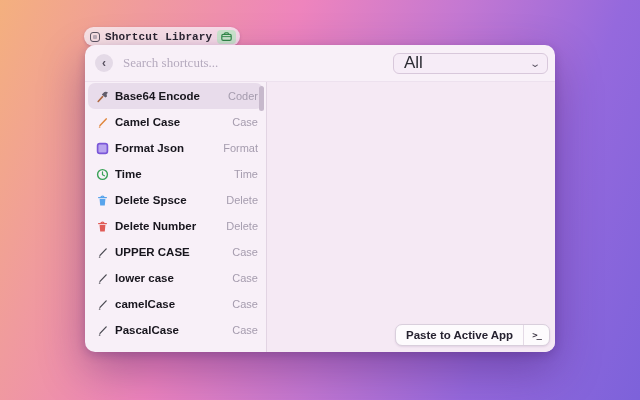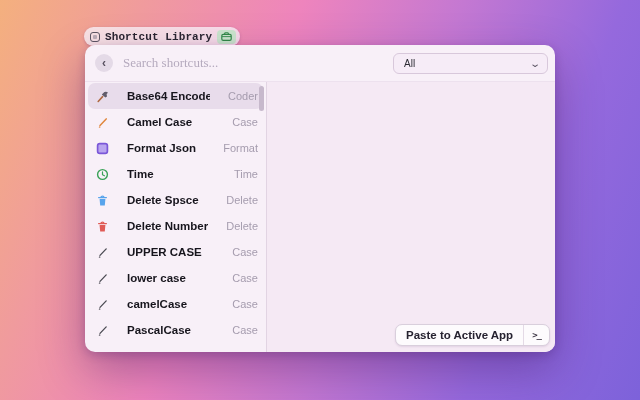--- a/index.html
+++ b/index.html
@@ -33,30 +33,30 @@
   .back-btn { width:18px; height:18px; border-radius:50%; background:#e4dae7;
     display:flex; align-items:center; justify-content:center; flex:0 0 18px;
     color:#57505f; font-size:12px; font-weight:700; line-height:1; padding-bottom:1px; cursor:default; }
   .search { flex:1; border:none; outline:none; background:transparent;
     font-family:Liberation Serif, serif; font-size:13px; color:#000000;
     padding:0 10px; min-width:0; }
   .search::placeholder { color:#b5aabe; }
   .filter { width:155px; height:21px; background:#f6ecf7; border:1px solid #d8c8db;
     border-radius:6px; display:flex; align-items:center; padding:0 8px 0 10px;
     margin-right:1px; cursor:default; }
-  .filter .v { flex:1; font-size:10px; color:#2b2b33; }
+  .filter .v { flex:1; font-size:17px; color:#2b2b33; }
   .filter .chev { font-size:10px; color:#5c5564; transform:scaleX(1.4); }
 
   .content { flex:1; display:flex; min-height:0; }
   .list-panel { width:181px; flex:0 0 181px; position:relative; overflow:hidden;
     padding-top:1px; }
   .v-divider { width:1px; flex:0 0 1px; background:#e2d4e3; }
   .detail-panel { flex:1; background:#f5e9f4; position:relative; }
 
-  .row { height:26px; display:flex; align-items:center; gap:18px;
+  .row { height:26px; display:flex; align-items:center; gap:6px;
     padding:0 8px 0 10px; cursor:default; }
   .row.selected { background:#e8dceb; border-radius:7px; margin:0 3px;
     padding:0 5px 0 7px; }
   .row .ic { width:14px; height:14px; flex:0 0 14px; display:flex;
     align-items:center; justify-content:center; }
   .row .lbl { flex:1; font-size:11.5px; font-weight:700; color:#17151d;
     white-space:nowrap; overflow:hidden; }
   .row .cat { font-size:11px; color:#a59cae; }
 
   .scroll-thumb { position:absolute; right:2px; top:4px; width:5px; height:25px;

